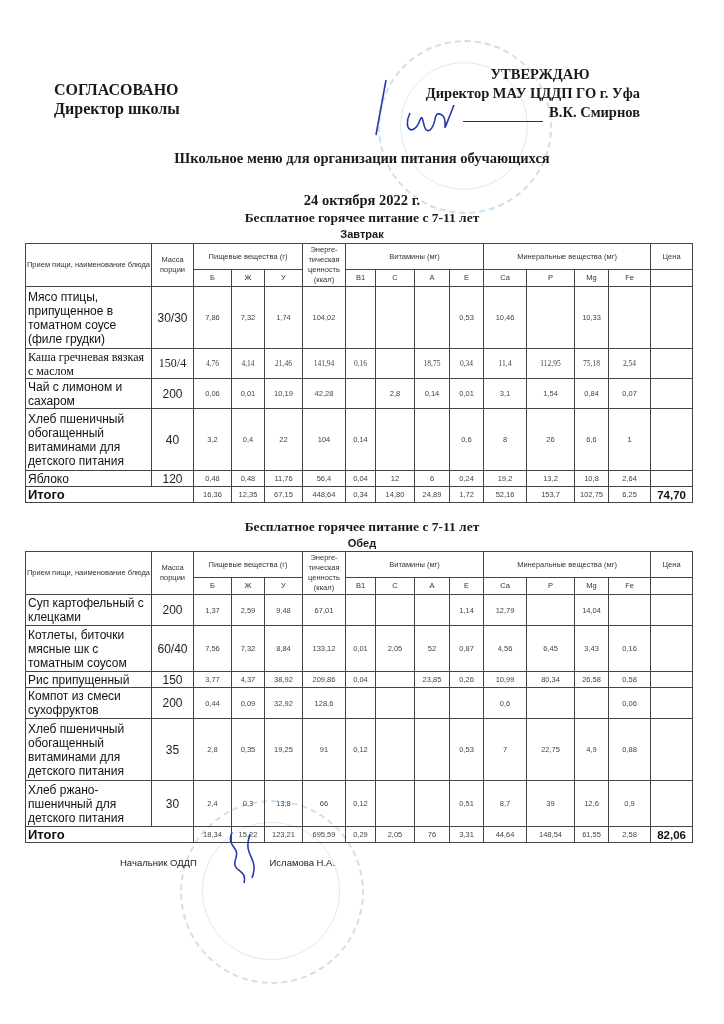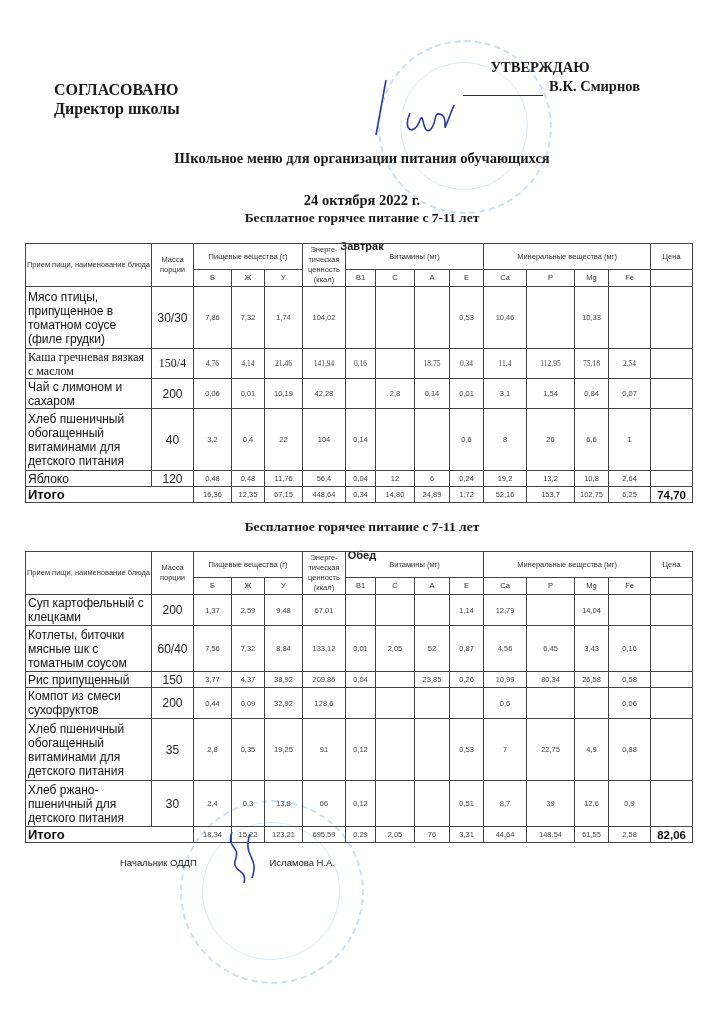--- a/index.html
+++ b/index.html
@@ -5,27 +5,27 @@
   html, body { margin: 0; padding: 0; }
   body {
     width: 724px; height: 1024px; background: #ffffff; position: relative;
     overflow: hidden; color: #1a1a1a;
     font-family: "Liberation Sans", sans-serif;
   }
   .serif { font-family: "Liberation Serif", serif; }
   .abs { position: absolute; }
   .hdr-left { left: 54px; top: 80px; font-size: 16px; line-height: 19px; }
   .hdr-left .b { font-weight: bold; }
-  .hdr-right { left: 400px; top: 58px; width: 240px; font-size: 14.5px; line-height: 19px; text-align: right; }
+  .hdr-right { left: 400px; top: 65px; width: 240px; font-size: 14.5px; line-height: 19px; text-align: right; }
   .hdr-right .b { font-weight: bold; }
   .hdr-right .line1 { text-align: center; padding-left: 40px; }
   .sigline { display: inline-block; width: 80px; border-bottom: 1px solid #333; margin-right: 6px; vertical-align: bottom; }
   .title { left: 0; width: 724px; text-align: center; font-weight: bold; font-size: 14.5px; }
   .subtitle { left: 0; width: 724px; text-align: center; font-weight: bold; font-size: 13.5px; }
-  .meal { left: 0; width: 724px; text-align: center; font-weight: bold; font-size: 11px; margin-top: 12px; }
+  .meal { left: 0; width: 724px; text-align: center; font-weight: bold; font-size: 11px; }
 
   table.menu {
     position: absolute; left: 25px; width: 667px; border-collapse: collapse; table-layout: fixed;
   }
   table.menu td, table.menu th {
     border: 1px solid #444; padding: 0; text-align: center; vertical-align: middle;
     font-weight: normal; font-size: 7.5px; color: #444; overflow: hidden;
   }
   table.menu th { font-size: 7.5px; color: #333; line-height: 10px; }
   table.menu td.name { text-align: left; font-size: 12px; color: #111; padding-left: 2px; line-height: 14px; }
@@ -48,20 +48,21 @@
 <div class="abs stamp" style="left:180px; top:800px; width:180px; height:180px;"></div>
 <div class="abs stamp-inner" style="left:202px; top:822px; width:136px; height:136px;"></div>
 
 <div class="abs hdr-left serif">
   <div class="b">СОГЛАСОВАНО</div>
   <div class="b">Директор школы</div>
 </div>
 
 <div class="abs hdr-right serif">
   <div class="b line1">УТВЕРЖДАЮ</div>
+  <div class="b">Директор МАУ ЦДДП ГО г. Уфа</div>
   <div class="b"><span class="sigline"></span><span>В.К. Смирнов</span></div>
 </div>
 
 <svg class="abs" style="left:372px; top:75px;" width="110" height="80" viewBox="0 0 110 80">
   <path d="M14 5 L4 60" stroke="#2a3aa8" stroke-width="1.6" fill="none"></path>
   <path d="M38 38 C30 55, 42 62, 48 45 C52 35, 50 60, 58 55 C66 48, 60 35, 70 40 C78 45, 66 70, 82 30" stroke="#2a3aa8" stroke-width="1.6" fill="none"></path>
 </svg>
 
 <div class="abs title serif" style="top:150px;">Школьное меню для организации питания обучающихся</div>
 <div class="abs title serif" style="top:192px;">24 октября 2022 г.</div>

